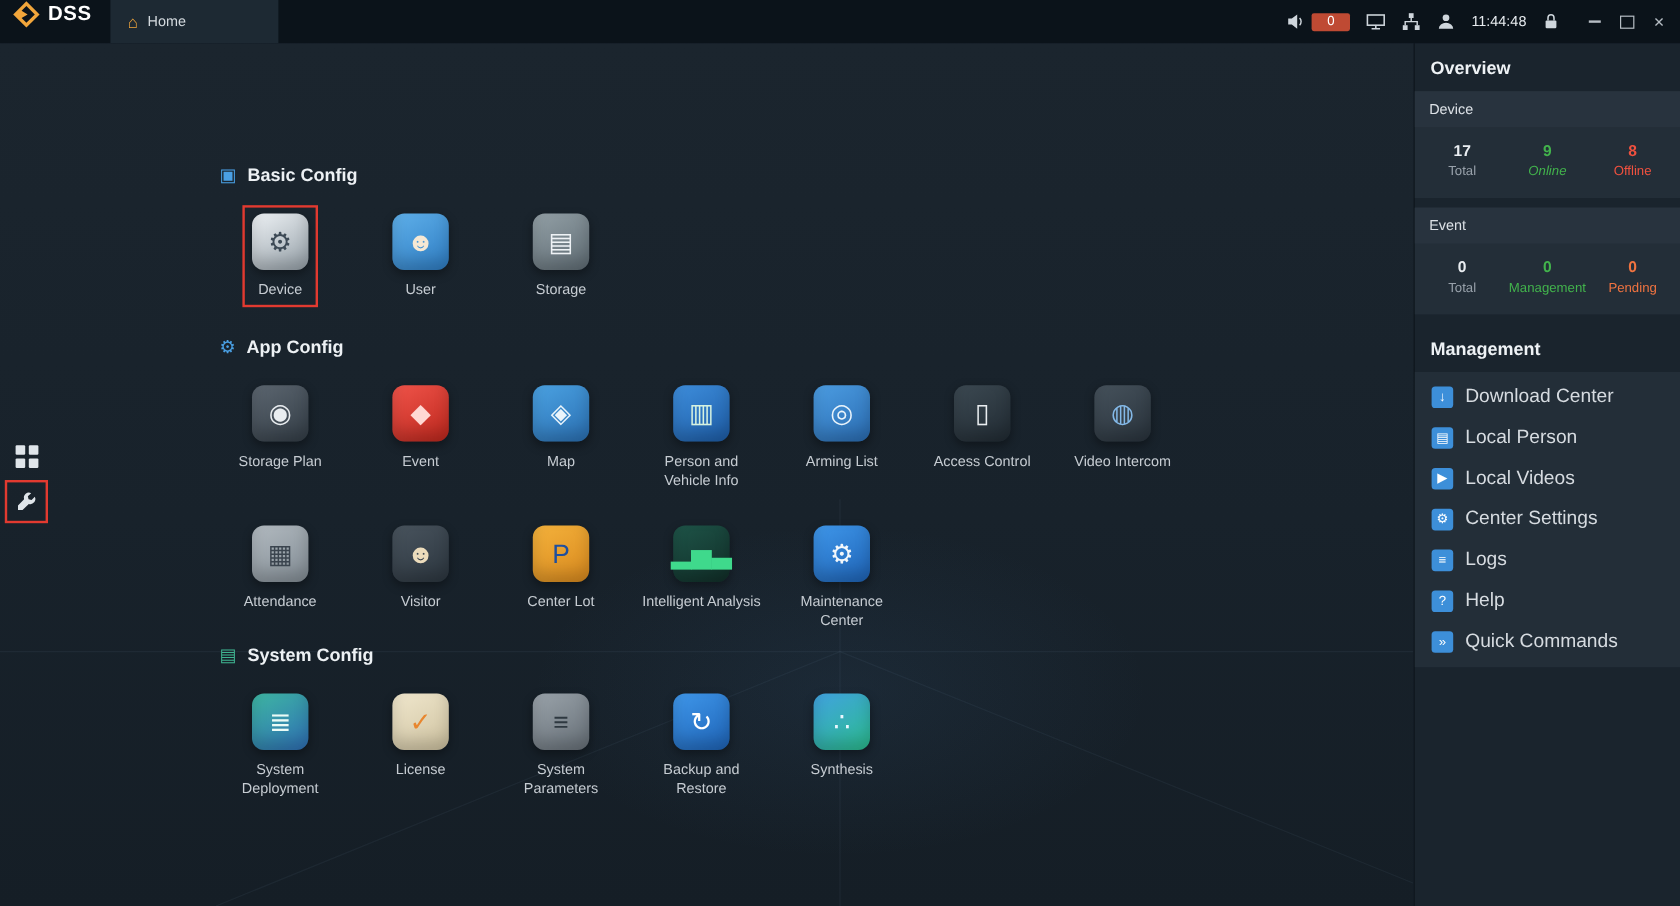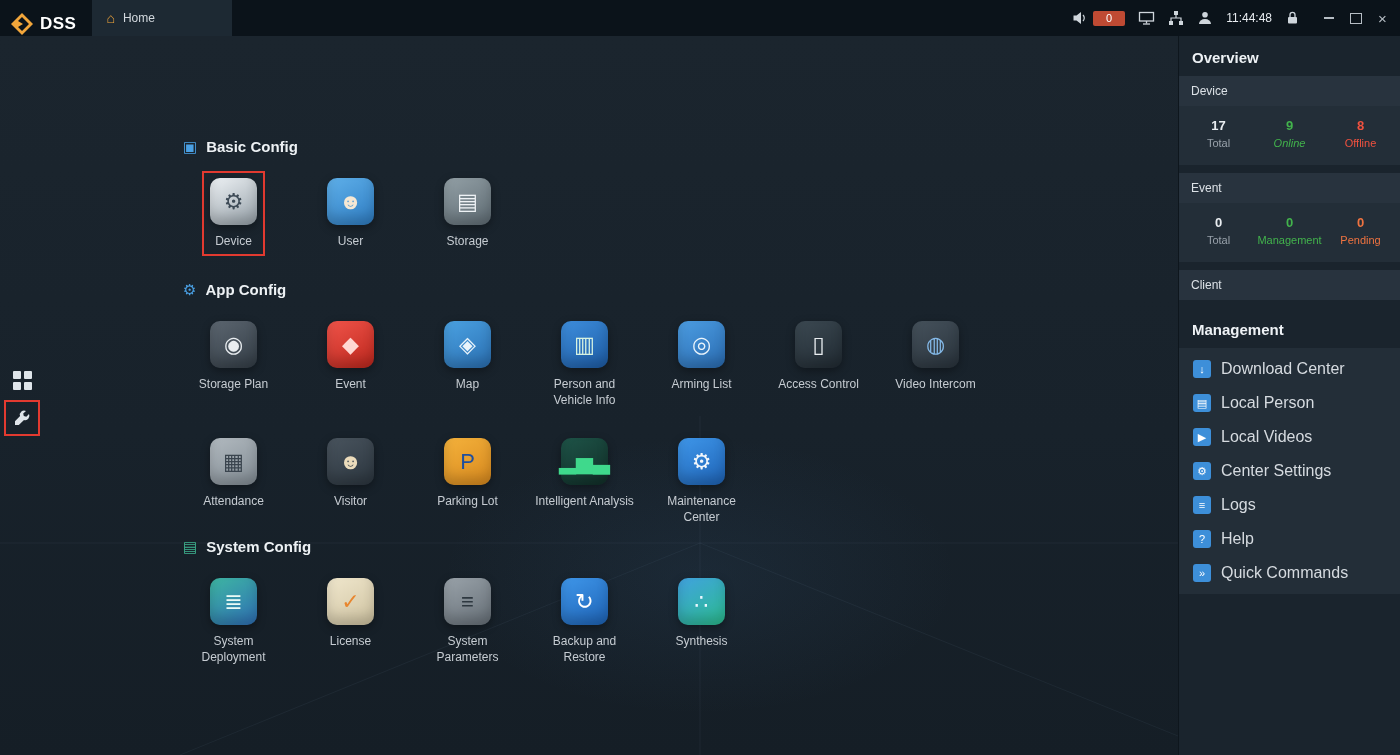--- a/index.html
+++ b/index.html
@@ -1,19 +1,19 @@
 <!DOCTYPE html>
 <html><head>
 <meta charset="utf-8">
 <style>
   html,body{margin:0;padding:0;background:#0a1118;font-family:"Liberation Sans","DejaVu Sans",sans-serif;}
   .screen{position:relative;width:1400px;height:755px;overflow:hidden;background:#18222b;}
 
   
-  .titlebar{position:absolute;top:0;left:0;width:100%;height:36px;background:#0b131a;display:flex;align-items:flex-end;z-index:9;}
+  .titlebar{position:absolute;top:0;left:0;width:100%;height:36px;background:#0b131a;display:flex;align-items:flex-start;z-index:9;}
   .logo{display:flex;align-items:center;gap:6px;padding:0 16px 0 10px;}
   .logo-text{color:#ffffff;font-weight:bold;font-size:17px;letter-spacing:.5px;}
   .tab{height:36px;width:140px;background:#1d2933;display:flex;align-items:center;gap:8px;padding-left:14px;box-sizing:border-box;cursor:pointer;}
   .home-glyph{color:#f2a63b;font-size:14px;line-height:1;}
   .tab-label{color:#d3d9de;font-size:12px;}
   .titlebar-right{margin-left:auto;display:flex;align-items:center;gap:13px;padding-right:4px;}
   .alarm-group{display:flex;align-items:center;gap:5px;cursor:pointer;}
   .alarm-badge{min-width:24px;height:15px;background:#bf4a33;border-radius:2px;color:#fff;font-size:11px;display:flex;align-items:center;justify-content:center;padding:0 4px;}
   .tb-icon{display:block;cursor:pointer;}
   .time{color:#e8ecf0;font-size:12px;}
@@ -264,21 +264,21 @@
         <span class="tile-glyph" style="color: rgb(236, 220, 188);">☻</span>
       </div>
       <div class="item-label">Visitor</div>
     </div>
   </div>
           <div class="grid-item">
     <div class="item-box">
       <div class="tile" style="background: linear-gradient(150deg, rgb(244, 178, 60), rgb(216, 137, 30));">
         <span class="tile-glyph" style="color: rgb(31, 79, 158);">P</span>
       </div>
-      <div class="item-label">Parking Lot</div>
+      <div class="item-label">Center Lot</div>
     </div>
   </div>
           <div class="grid-item">
     <div class="item-box">
       <div class="tile" style="background: linear-gradient(150deg, rgb(30, 84, 72), rgb(17, 46, 40));">
         <span class="tile-glyph" style="color: rgb(63, 217, 140);">▂▅▃</span>
       </div>
       <div class="item-label">Intelligent Analysis</div>
     </div>
   </div>
@@ -376,21 +376,20 @@
     <div class="stat-label" style="color: rgb(66, 179, 76);">Management</div>
   </div>
           <div class="stat">
     <div class="stat-value" style="color: rgb(239, 115, 64);">0</div>
     <div class="stat-label" style="color: rgb(239, 115, 64);">Pending</div>
   </div>
         </div>
     </div>
 
     <div class="panel">
-      <div class="panel-header">Client</div>
     </div>
 
     <h2 class="side-title">Management</h2>
     <div class="panel mgmt">
         <div class="mgmt-item">
     <span class="mgmt-icon">
             <span class="mgmt-glyph">↓</span>
           </span>
     <span class="mgmt-label">Download Center</span>
   </div>

